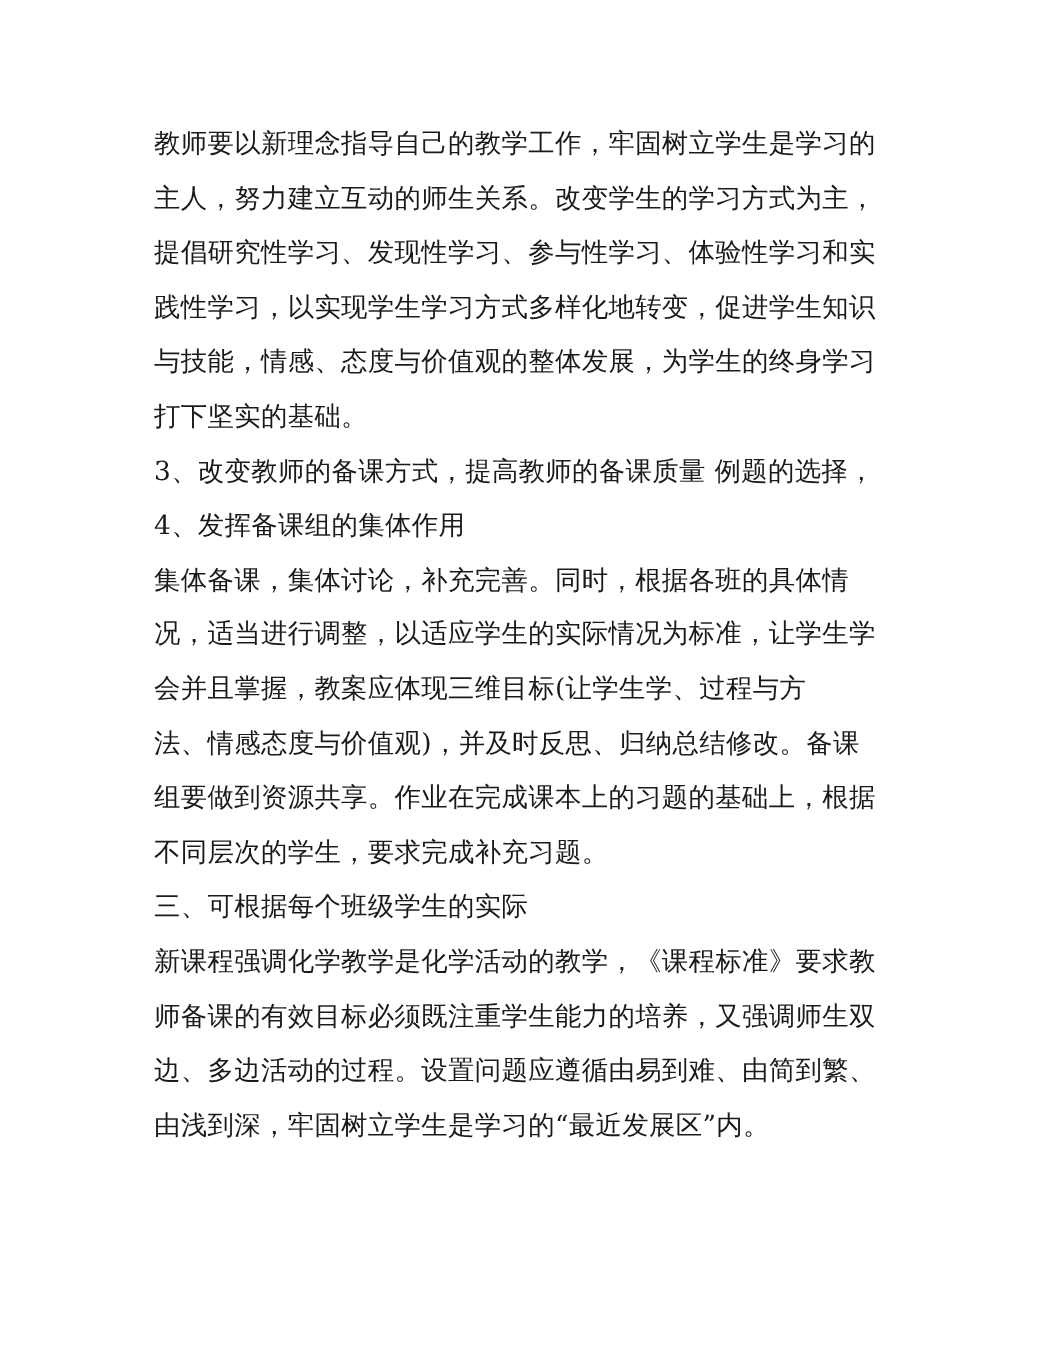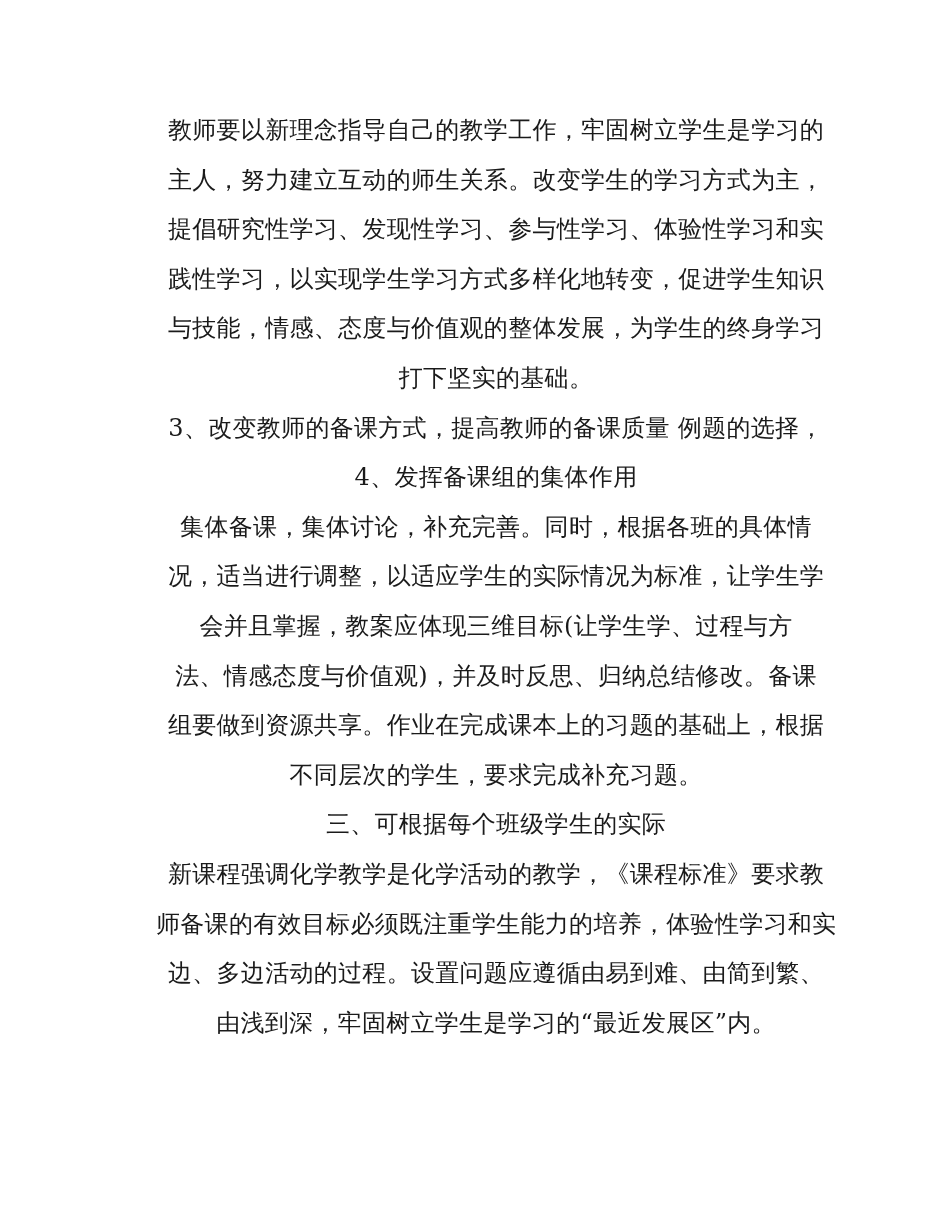--- a/index.html
+++ b/index.html
@@ -18,24 +18,23 @@
     .page {
       position: absolute;
       left: 0;
       top: 0;
       width: 950px;
       height: 1229px;
       background: #ffffff;
     }
     .text-block {
       position: absolute;
-      left: 156px;
+      left: 140px;
       top: 106px;
       width: 680px;
-      text-align: center;
     }
     .line {
       height: 49.6px;
       line-height: 49.6px;
       font-size: 24px;
       white-space: nowrap;
       letter-spacing: 0.3px;
     }
   </style>
 </head>
@@ -52,17 +51,17 @@
     <div class="line">3、改变教师的备课方式，提高教师的备课质量 例题的选择，</div>
     <div class="line">4、发挥备课组的集体作用</div>
     <div class="line">集体备课，集体讨论，补充完善。同时，根据各班的具体情</div>
     <div class="line">况，适当进行调整，以适应学生的实际情况为标准，让学生学</div>
     <div class="line">会并且掌握，教案应体现三维目标(让学生学、过程与方</div>
     <div class="line">法、情感态度与价值观)，并及时反思、归纳总结修改。备课</div>
     <div class="line">组要做到资源共享。作业在完成课本上的习题的基础上，根据</div>
     <div class="line">不同层次的学生，要求完成补充习题。</div>
     <div class="line">三、可根据每个班级学生的实际</div>
     <div class="line">新课程强调化学教学是化学活动的教学，《课程标准》要求教</div>
-    <div class="line">师备课的有效目标必须既注重学生能力的培养，体验性学习和实</div>
+    <div class="line">师备课的有效目标必须既注重学生能力的培养，又强调师生双</div>
     <div class="line">边、多边活动的过程。设置问题应遵循由易到难、由简到繁、</div>
     <div class="line">由浅到深，牢固树立学生是学习的“最近发展区”内。</div>
   </div>
 </div>
 
 </body></html>

